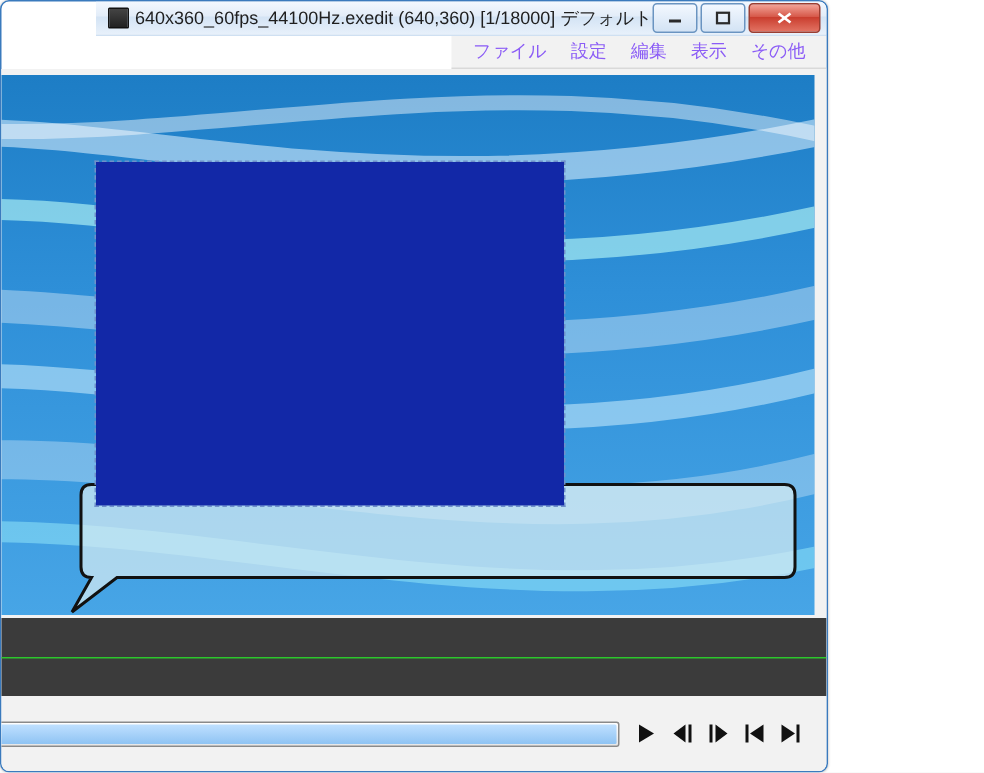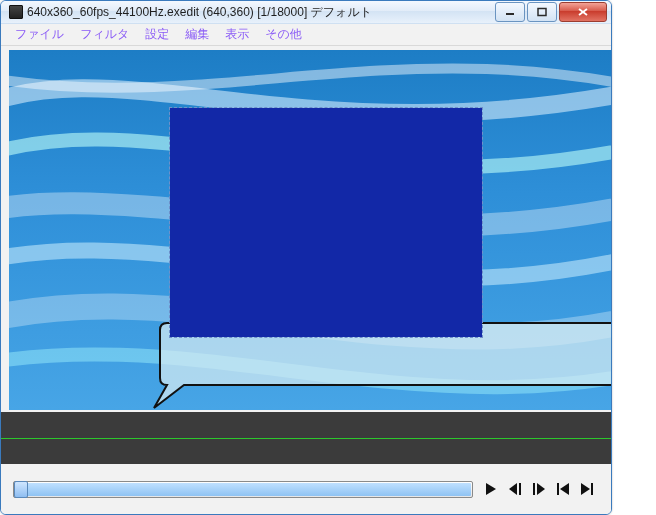--- a/index.html
+++ b/index.html
@@ -1,17 +1,17 @@
 <!DOCTYPE html>
 <html><head>
 <meta charset="utf-8">
 <style>
   * { box-sizing: border-box; margin: 0; padding: 0; }
   body { font-family: "Meiryo", "MS PGothic", sans-serif; font-size: 12px; background: #fff; }
-  .window { width: 612px; height: 515px; border: 1px solid #3a7abd; border-radius: 6px; box-shadow: 0 0 2px rgba(0,0,0,0.3); overflow: hidden; display: flex; flex-direction: column; }
+  .window { width: 552px; height: 515px; border: 1px solid #3a7abd; border-radius: 6px; box-shadow: 0 0 2px rgba(0,0,0,0.3); overflow: hidden; display: flex; flex-direction: column; align-items: flex-end; }
   .titlebar { height: 30px; background: linear-gradient(to bottom, #f3f8ff 0%, #e2ecf8 45%, #d3e3f4 46%, #e8f1fb 100%); display: flex; align-items: center; padding: 0 2px 0 8px; border-bottom: 1px solid #cfe0f2; }
   .titlebar .app-icon { width: 14px; height: 14px; background: linear-gradient(to bottom, #444 0%, #222 100%); border: 1px solid #111; border-radius: 1px; margin-right: 4px; }
   .titlebar .title { color: #1f1f1f; flex: 0 0 auto; font-size: 12px; }
   .titlebar .spacer { flex: 1; }
   .win-buttons { display: flex; gap: 2px; margin-right: 2px; }
   .win-btn { width: 30px; height: 20px; border: 1px solid #6a94c1; border-radius: 3px; display: flex; align-items: center; justify-content: center; background: linear-gradient(to bottom, #f3f8ff, #d3e3f4); cursor: default; }
   .win-btn.close { width: 48px; background: linear-gradient(to bottom, #f3a397, #d6594a 45%, #c93c2d 46%, #e27363); border-color: #9b3d31; }
   .win-btn svg { display: block; }
   .menubar { height: 22px; background: #f2f2f2; border-bottom: 1px solid #d9d9d9; display: flex; align-items: center; padding: 0 6px; gap: 0; }
   .menubar .menu-item { padding: 2px 8px; color: #8b5cf6; cursor: default; }
@@ -59,21 +59,20 @@
         <svg width="14" height="10">
             <line x1="3" y1="2" x2="11" y2="8" stroke="#fff" stroke-width="1.8"></line>
             <line x1="11" y1="2" x2="3" y2="8" stroke="#fff" stroke-width="1.8"></line>
           </svg>
       </div>
     </div>
   </div>
 
   <div class="menubar">
     <div class="menu-item">ファイル</div>
-    <div class="menu-item">フィルタ</div>
     <div class="menu-item">設定</div>
     <div class="menu-item">編集</div>
     <div class="menu-item">表示</div>
     <div class="menu-item">その他</div>
   </div>
 
   <div class="client">
     <div class="preview-area">
       <div class="go-to-start">
         <svg width="16" height="14">

